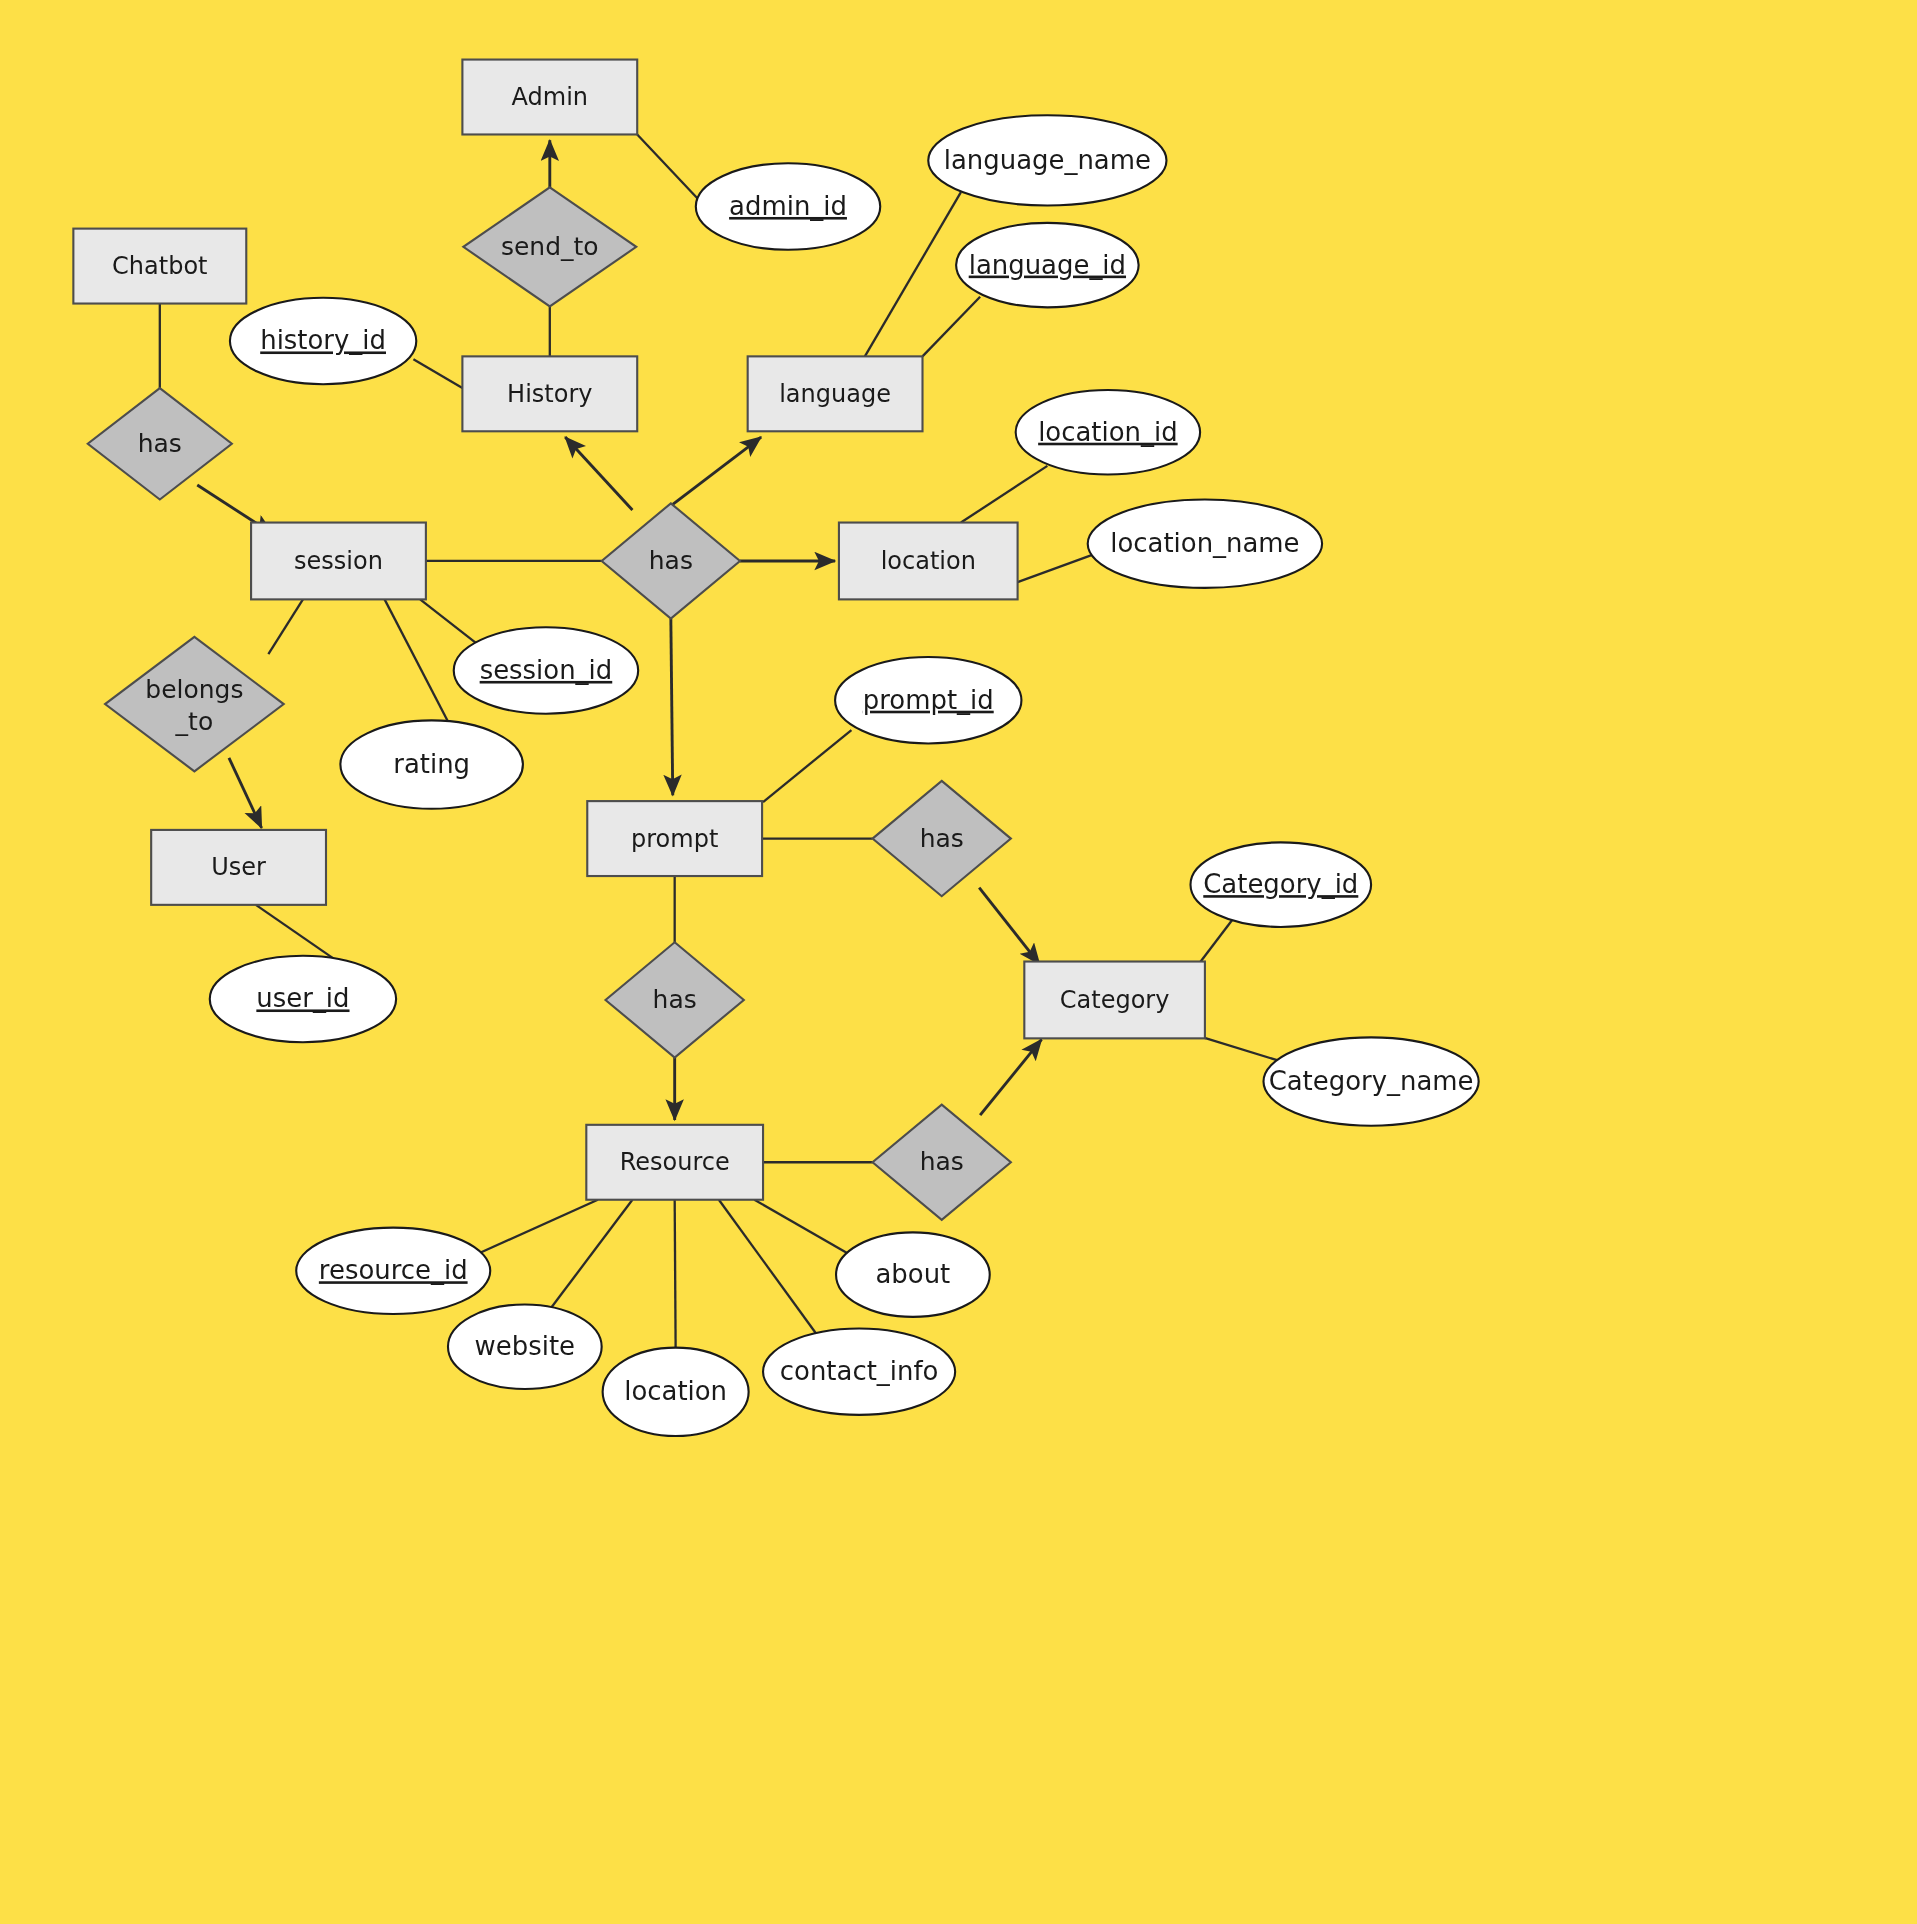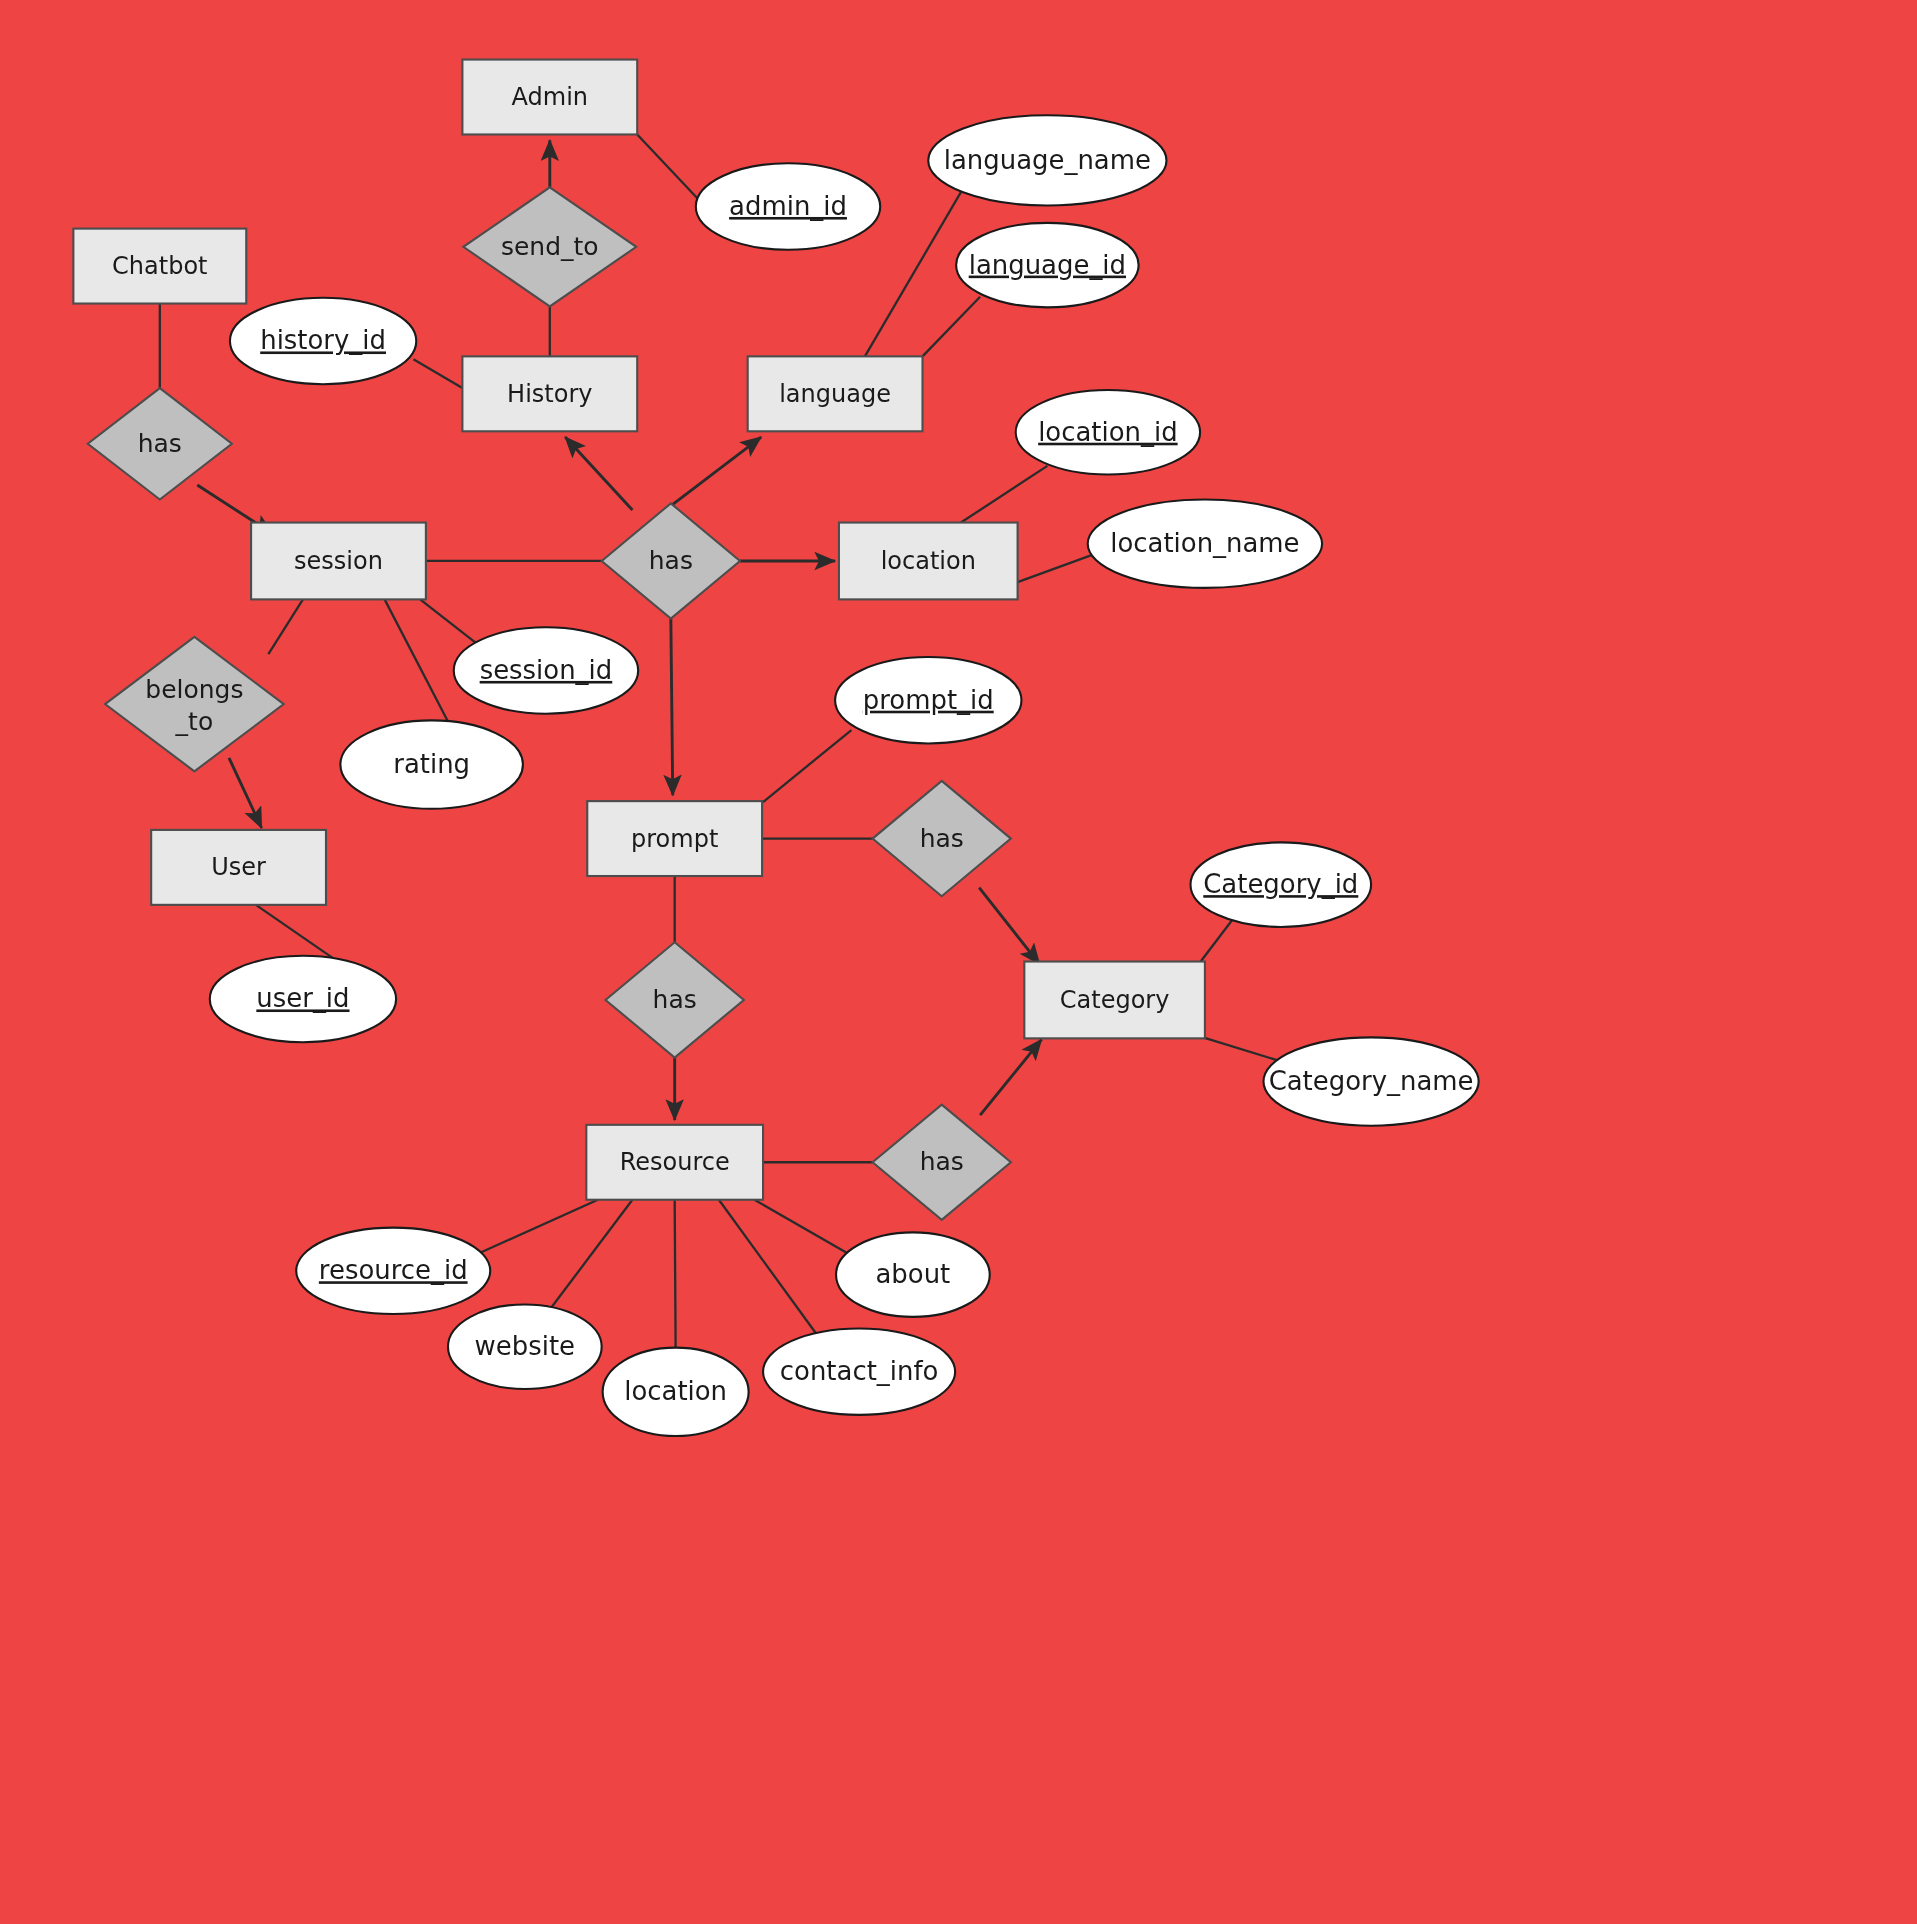--- a/index.html
+++ b/index.html
@@ -7,21 +7,21 @@
     padding: 0;
     background: #ffffff;
   }
   body {
     font-family: "DejaVu Sans", sans-serif;
   }
   #er-canvas {
     position: relative;
     width: 1918px;
     height: 1924px;
-    background: #ef4444;
+    background: #fde047;
     overflow: hidden;
   }
   #er-svg {
     position: absolute;
     left: 0;
     top: 0;
     width: 1918px;
     height: 1924px;
   }
   .entity-label,

